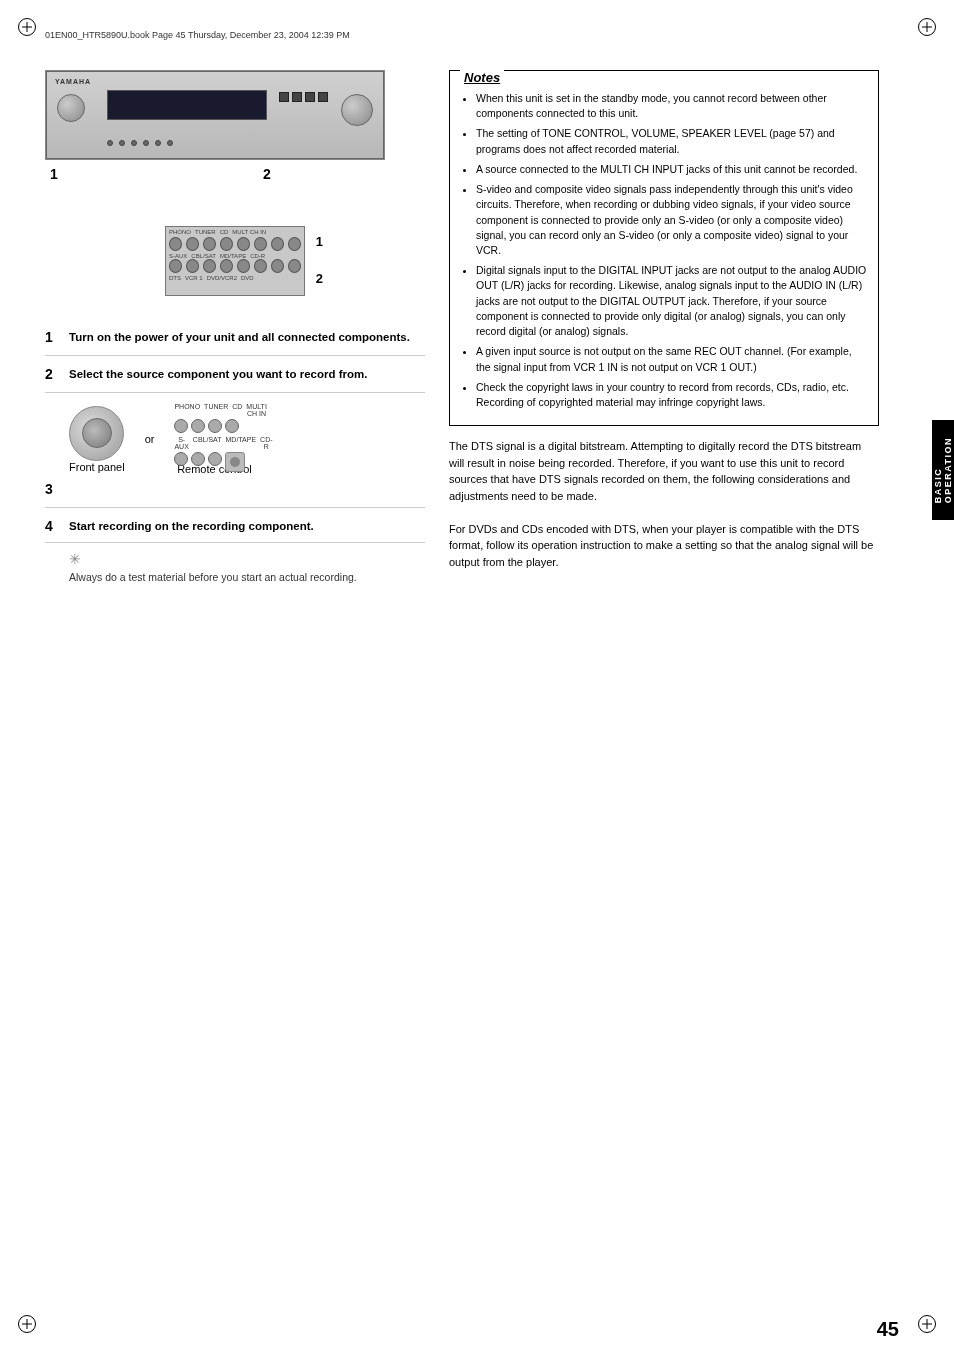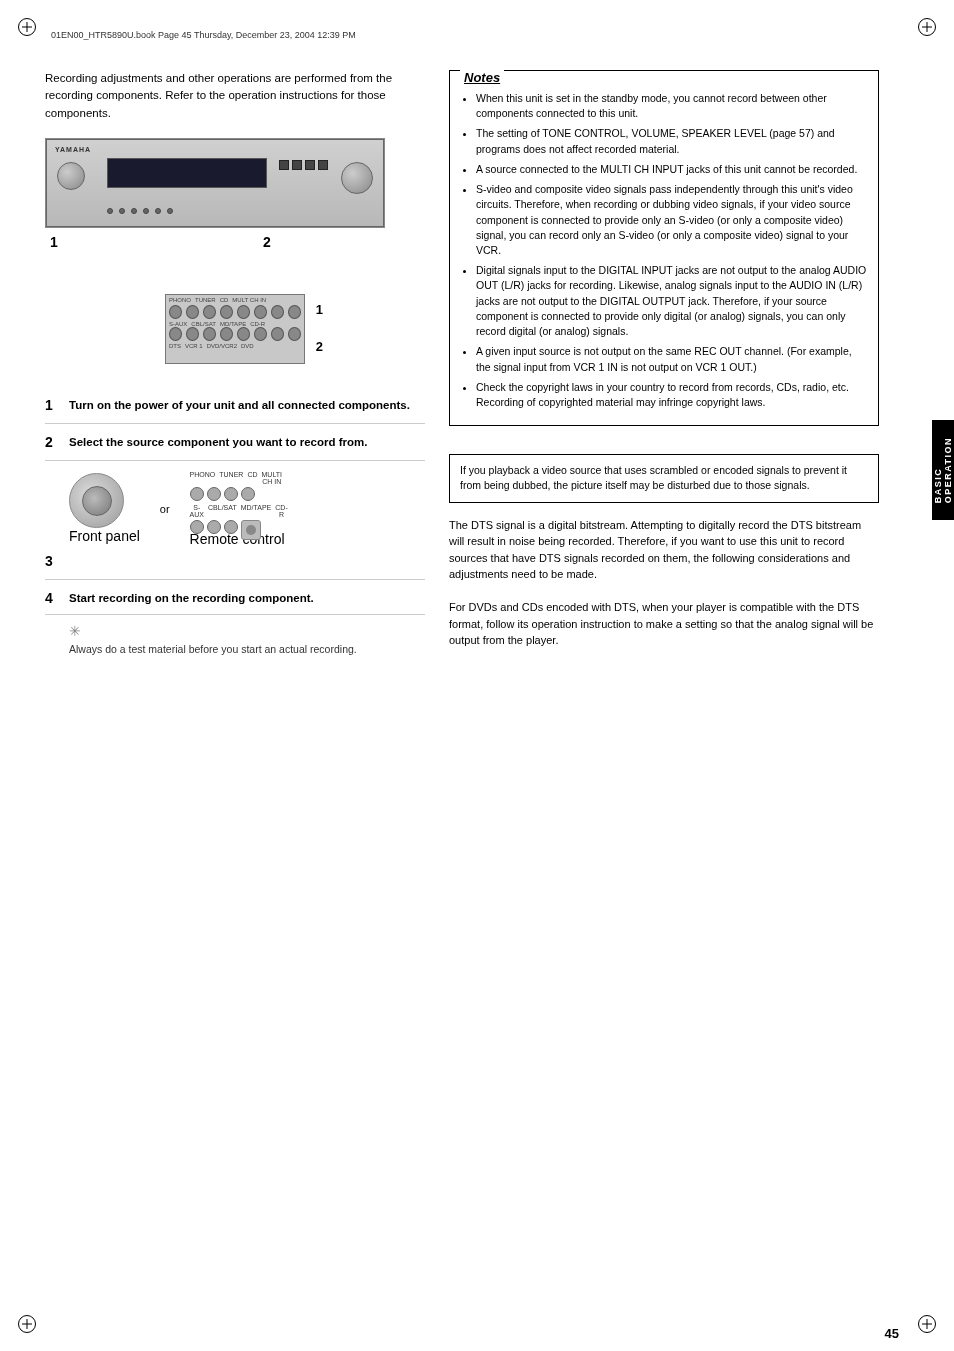--- a/index.html
+++ b/index.html
@@ -47,21 +47,20 @@
       transform: translateY(-50%);
     }
 
     
     .file-path {
       position: absolute;
       top: 30px;
       left: 45px;
       font-size: 9px;
       color: #333;
-      margin-left: 6px;
     }
 
     
     .page {
       position: absolute;
       top: 70px;
       left: 45px;
       right: 45px;
       bottom: 45px;
     }
@@ -305,21 +304,21 @@
 
     .remote-btn {
       width: 14px;
       height: 14px;
       border-radius: 50%;
       background: #aaa;
       border: 1px solid #666;
     }
 
     .panel-caption {
-      font-size: 14px;
+      font-size: 11px;
       text-align: center;
     }
 
     
     .step4 {
       margin-top: 6px;
     }
 
     .tip-icon {
       color: #888;
@@ -333,21 +332,21 @@
       margin-left: 24px;
       margin-top: 4px;
     }
 
     
 
     
     .notes-box {
       border: 1.5px solid #000;
       padding: 0 10px 10px 10px;
-      margin-bottom: 28px;
+      margin-bottom: 12px;
       position: relative;
     }
 
     .notes-title {
       font-style: italic;
       font-weight: bold;
       font-size: 13px;
       text-decoration: underline;
       margin-bottom: 6px;
       display: inline-block;
@@ -401,21 +400,21 @@
 
     .right-col-inner {
       padding-right: 30px;
     }
 
     
     .page-number {
       position: absolute;
       bottom: 10px;
       right: 55px;
-      font-size: 13px;
+      font-size: 20px;
       font-weight: bold;
     }
 
     
     .sidebar-tab {
       position: absolute;
       right: 0;
       top: 420px;
       width: 22px;
       height: 100px;
@@ -453,21 +452,20 @@
 <div class="page-number">45</div>
 
 <div class="page">
 
 
   <div class="two-col">
 
     <div class="left-col">
 
       
-      <p class="intro-text">Recording adjustments and other operations are performed from the recording components. Refer to the operation instructions for those components.</p>
 
       
       <div style="position:relative; margin-bottom: 36px;">
         <div class="receiver-img">
           <div class="receiver-body">
             <span class="receiver-brand">YAMAHA</span>
             <div class="receiver-knob-left"></div>
             <div class="receiver-display"></div>
             <div class="receiver-knob-right"></div>
             <div class="receiver-dots">
@@ -630,21 +628,20 @@
             <li>When this unit is set in the standby mode, you cannot record between other components connected to this unit.</li>
             <li>The setting of TONE CONTROL, VOLUME, SPEAKER LEVEL (page 57) and programs does not affect recorded material.</li>
             <li>A source connected to the MULTI CH INPUT jacks of this unit cannot be recorded.</li>
             <li>S-video and composite video signals pass independently through this unit's video circuits. Therefore, when recording or dubbing video signals, if your video source component is connected to provide only an S-video (or only a composite video) signal, you can record only an S-video (or only a composite video) signal to your VCR.</li>
             <li>Digital signals input to the DIGITAL INPUT jacks are not output to the analog AUDIO OUT (L/R) jacks for recording. Likewise, analog signals input to the AUDIO IN (L/R) jacks are not output to the DIGITAL OUTPUT jack. Therefore, if your source component is connected to provide only digital (or analog) signals, you can only record digital (or analog) signals.</li>
             <li>A given input source is not output on the same REC OUT channel. (For example, the signal input from VCR 1 IN is not output on VCR 1 OUT.)</li>
             <li>Check the copyright laws in your country to record from records, CDs, radio, etc. Recording of copyrighted material may infringe copyright laws.</li>
           </ul>
         </div>
 
-        <div class="warning-box">If you playback a video source that uses scrambled or encoded signals to prevent it from being dubbed, the picture itself may be disturbed due to those signals.</div>
 
         <div class="special-section">
           <p class="special-text">The DTS signal is a digital bitstream. Attempting to digitally record the DTS bitstream will result in noise being recorded. Therefore, if you want to use this unit to record sources that have DTS signals recorded on them, the following considerations and adjustments need to be made.<br><br>For DVDs and CDs encoded with DTS, when your player is compatible with the DTS format, follow its operation instruction to make a setting so that the analog signal will be output from the player.</p>
         </div>
 
       </div>
     </div>
 
   </div>
 

